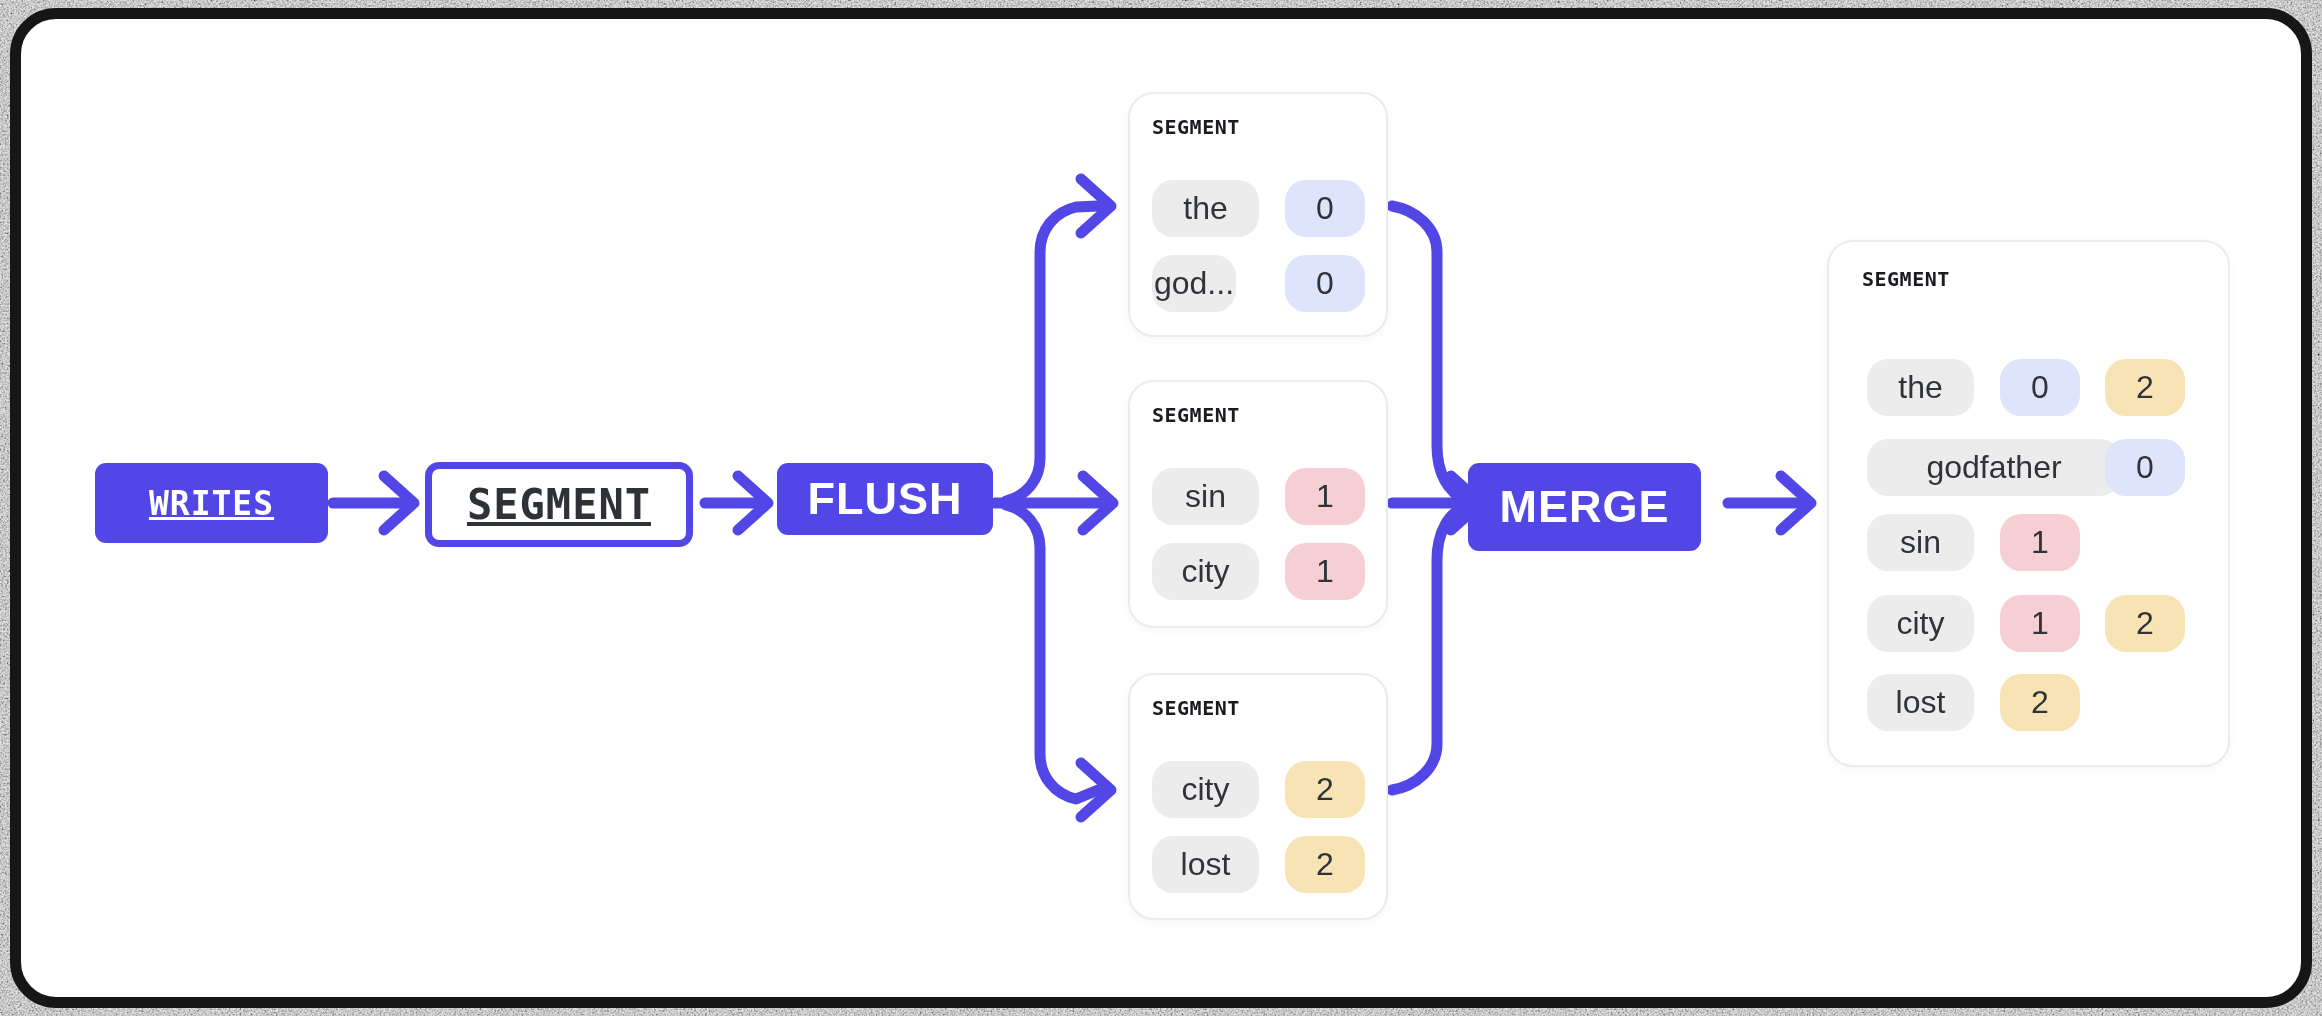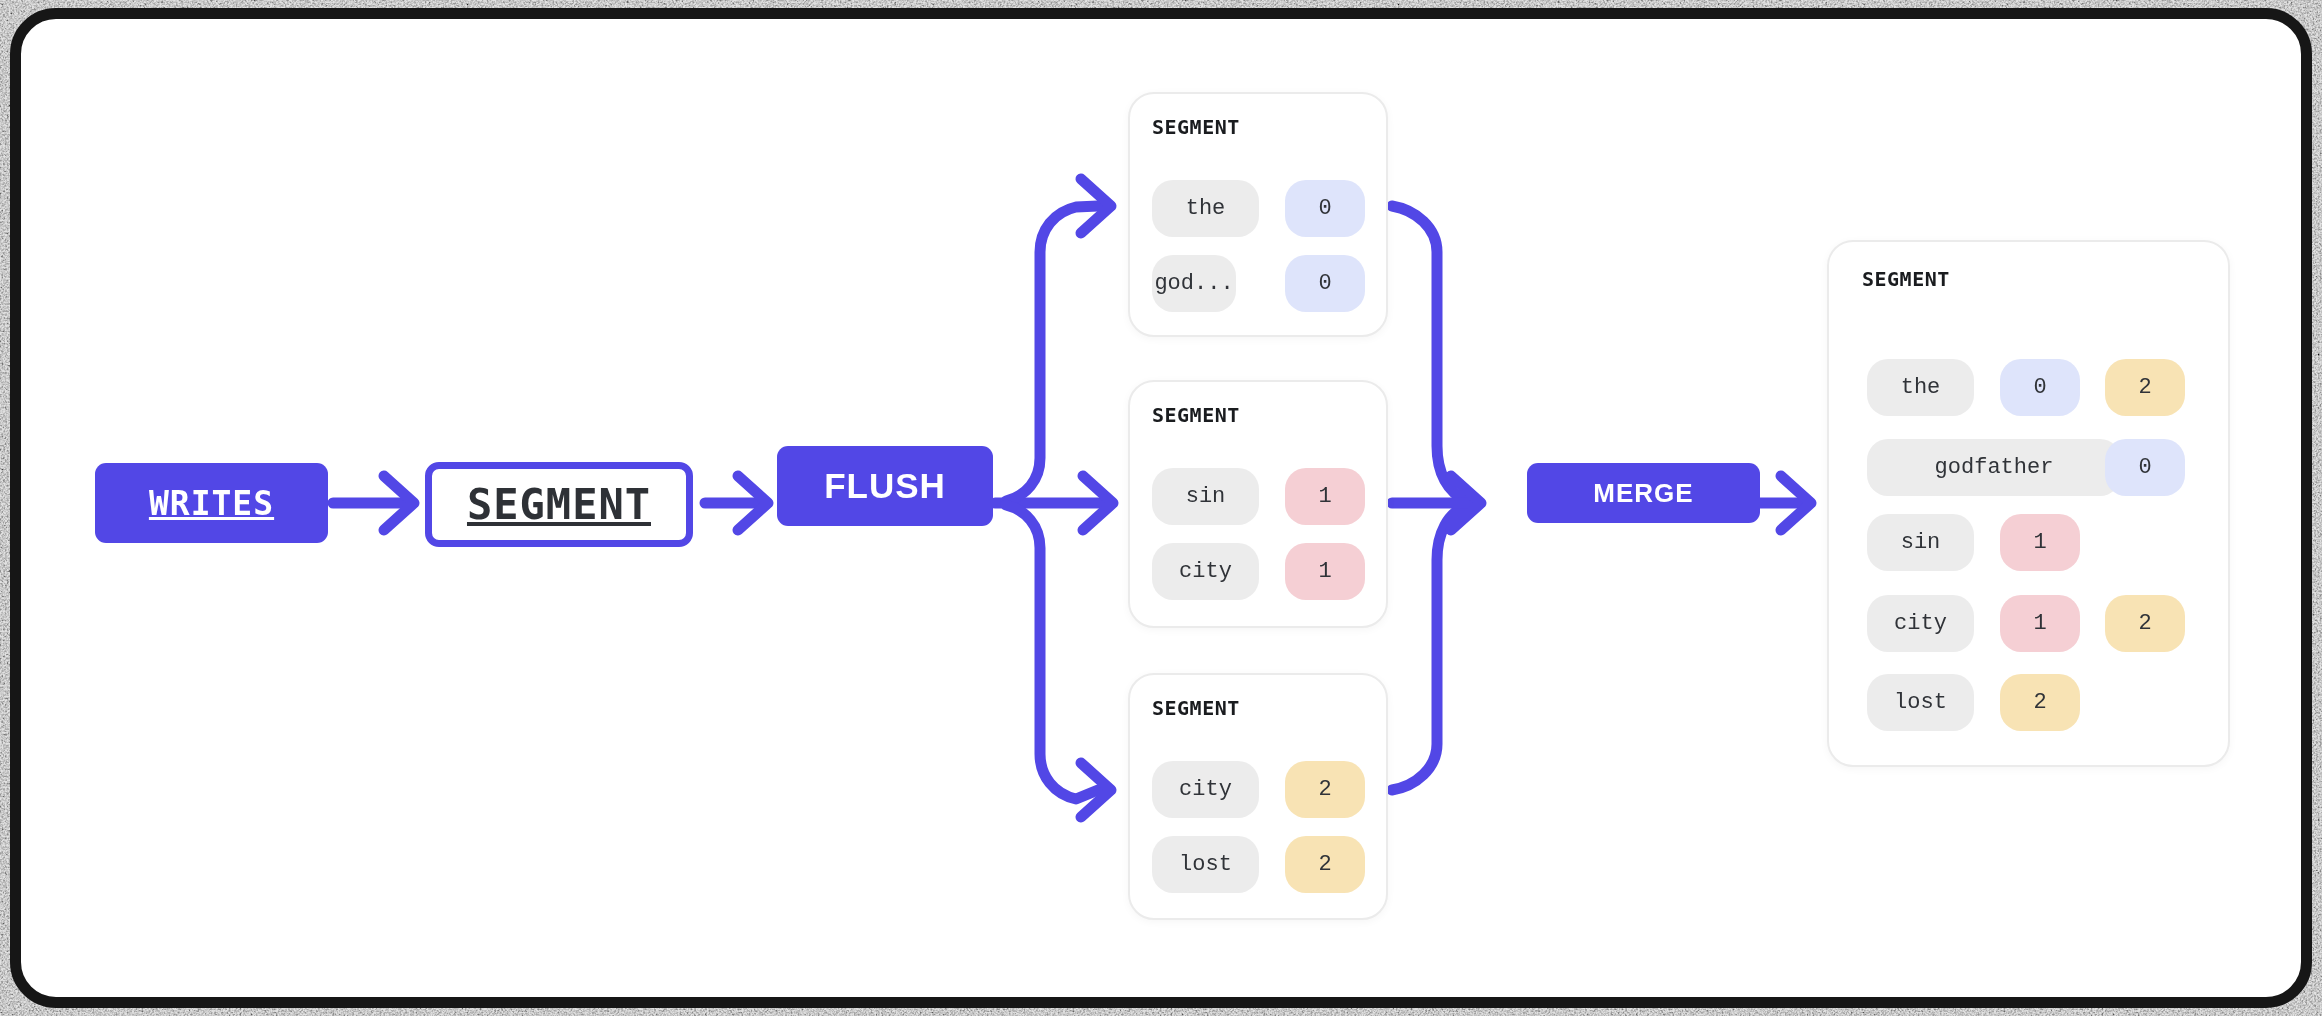--- a/index.html
+++ b/index.html
@@ -23,22 +23,22 @@
 
   .card{position:absolute;box-sizing:border-box;background:#fff;
         border:2px solid var(--card-border,#ebebeb);border-radius:26px;
         box-shadow:0 2px 8px rgba(0,0,0,0.04);}
   .card-title{position:absolute;left:22px;top:21px;
         font-family:"DejaVu Sans Mono","Liberation Mono",monospace;
         font-weight:bold;font-size:20px;color:var(--title-text,#1a1c1f);
         letter-spacing:0.5px;}
   .mcard .card-title{left:33px;top:25px;}
   .chip{position:absolute;height:57px;display:flex;align-items:center;
-        justify-content:center;border-radius:21px;font-size:22px;
-        color:var(--chip-text,#303338);font-family:Liberation Mono, monospace;}
+        justify-content:center;border-radius:21px;font-size:32px;
+        color:var(--chip-text,#303338);}
   .chip-term{background:var(--chip-gray,#ececec);}
   .c-blue{background:var(--chip-blue,#dee4fb);}
   .c-pink{background:var(--chip-pink,#f5cfd4);}
   .c-yellow{background:var(--chip-yellow,#f8e3b4);}
 
   .arrows path{stroke:var(--accent,#5247e6);stroke-width:11;fill:none;
         stroke-linecap:round;stroke-linejoin:round;}
 </style>
 </head>
 <body>
@@ -81,23 +81,23 @@
       <path d="M1451 476 L1481 503 L1451 530"></path>
 
       <path d="M1728 503 L1800 503"></path>
       <path d="M1781 476 L1811 503 L1781 530"></path>
     </svg>
 
     <div class="node node-solid mono-label" style="left:95px;top:463px;width:233px;height:80px;font-size:33px">WRITES</div>
 
     <div class="node node-outline mono-label" style="left:425px;top:462px;width:268px;height:85px;font-size:42px">SEGMENT</div>
 
-    <div class="node node-solid sans-label" style="left:777px;top:446px;width:216px;height:80px;font-size:35px">FLUSH</div>
+    <div class="node node-solid sans-label" style="left:777px;top:463px;width:216px;height:72px;font-size:45px">FLUSH</div>
 
-    <div class="node node-solid sans-label" style="left:1527px;top:463px;width:233px;height:60px;font-size:26px">MERGE</div>
+    <div class="node node-solid sans-label" style="left:1468px;top:463px;width:233px;height:88px;font-size:45px">MERGE</div>
 
     <div class="card" style="left:1128px;top:92px;width:260px;height:245px">
       <div class="card-title">SEGMENT</div>
       <div class="chip chip-term" style="left:22px;top:86px;width:107px">the</div>
       <div class="chip c-blue" style="left:155px;top:86px;width:80px">0</div>
       <div class="chip chip-term" style="left:22px;top:161px;width:84px">god...</div>
       <div class="chip c-blue" style="left:155px;top:161px;width:80px">0</div>
     </div>
 
     <div class="card" style="left:1128px;top:380px;width:260px;height:248px">

